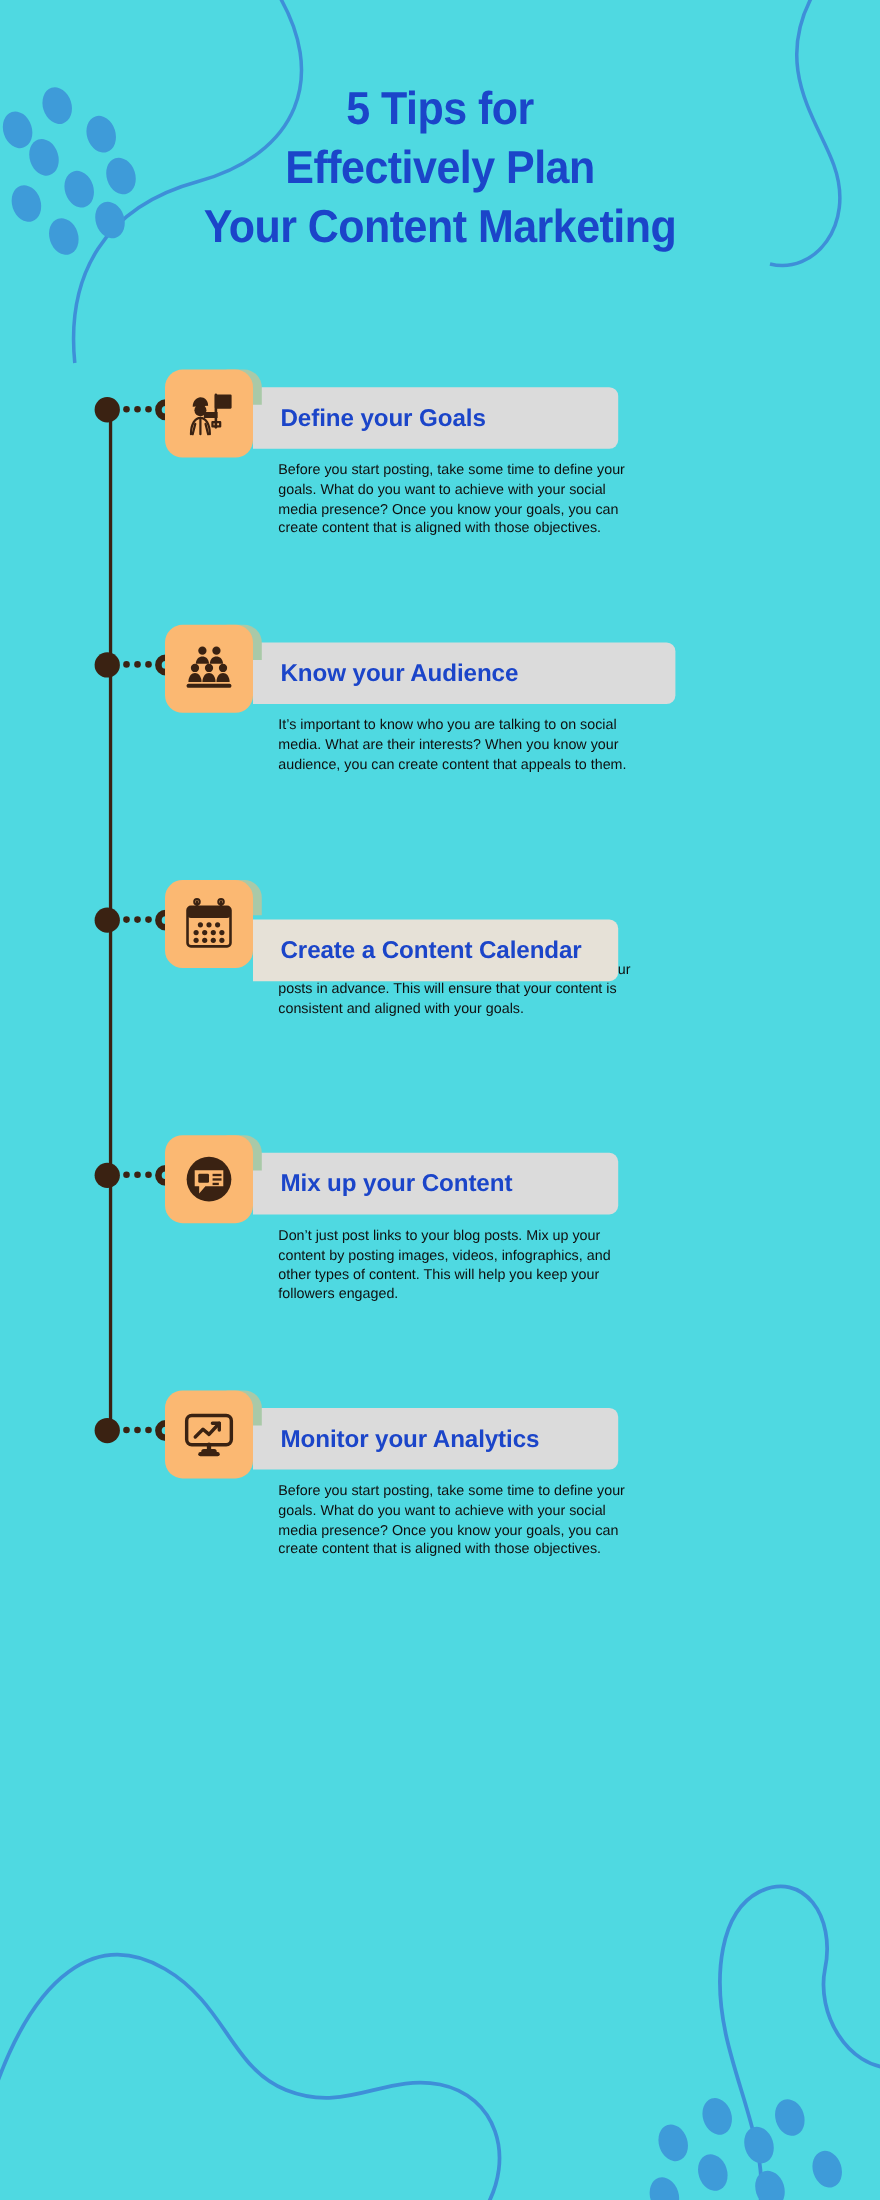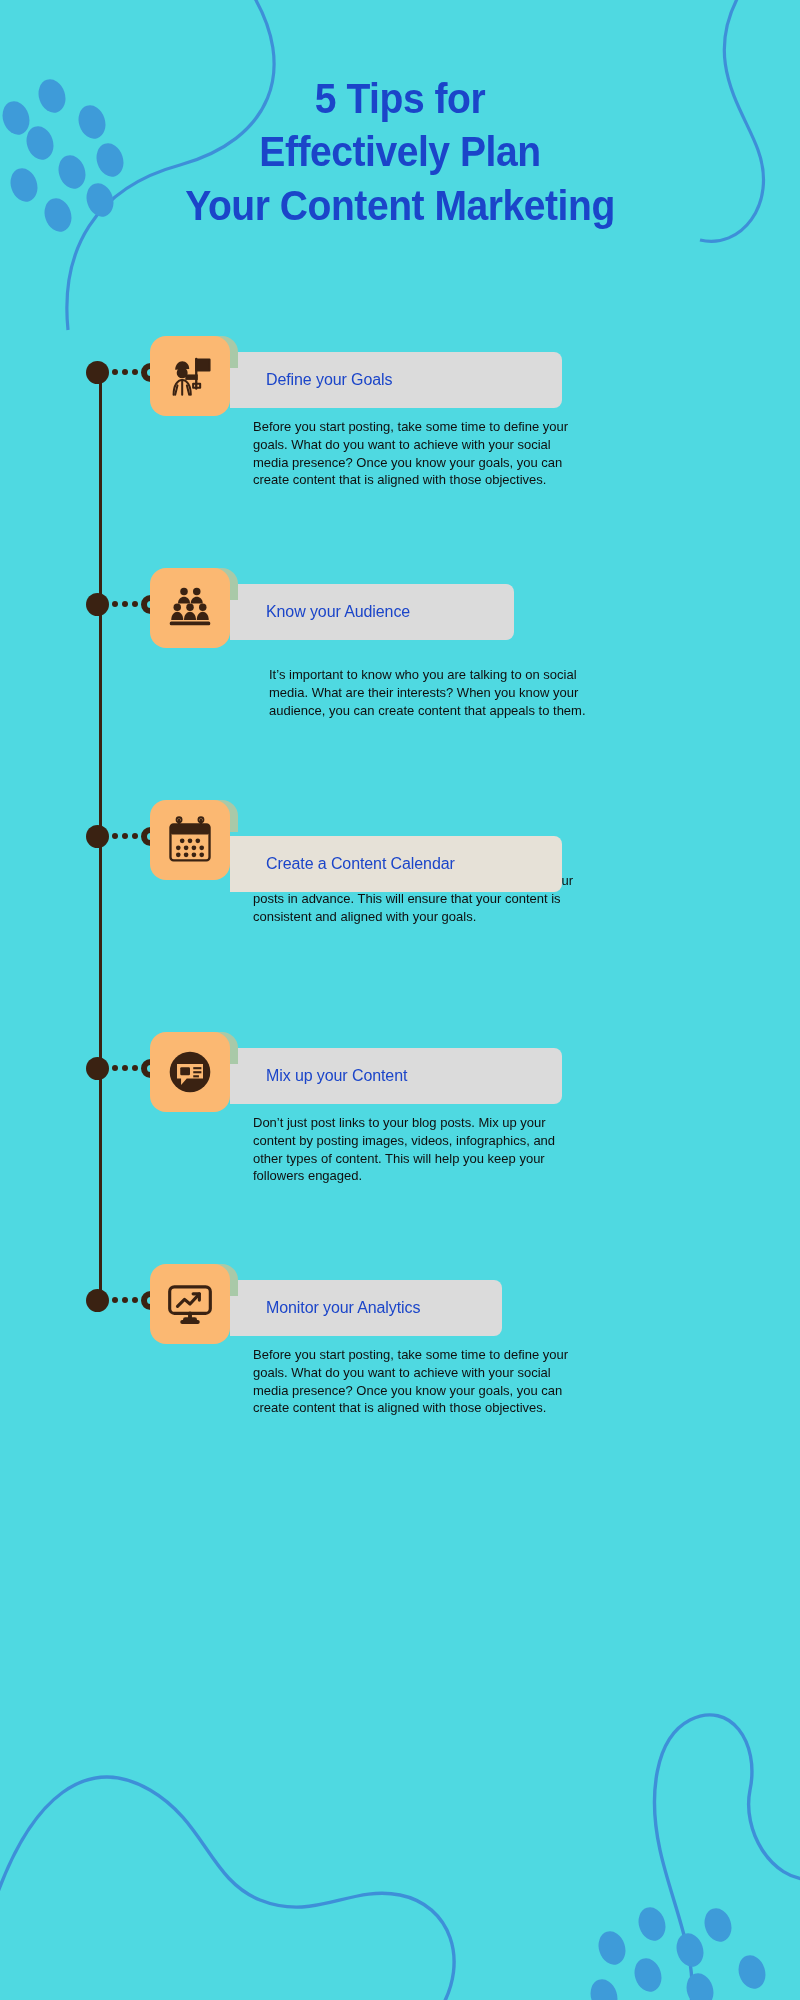--- a/index.html
+++ b/index.html
@@ -60,22 +60,22 @@
     position:absolute;left:56px;top:0;width:32px;height:32px;
     border-radius:0 16px 0 0;background:#A9C9A8;z-index:2;
   }
   .head-band{
     position:absolute;left:80px;top:16px;height:56px;
     background:#DBDBDB;border-radius:0 8px 8px 0;
     display:flex;align-items:center;z-index:1;
   }
   .head-band.warm{background:#E6E1D7;margin-top:20px;}
   .head-title{
-    color:#1B45C9;font-weight:normal;font-size:16px;
-    padding-left:36px;white-space:nowrap;letter-spacing:-0.1px;
+    color:#1B45C9;font-weight:bold;font-size:22px;
+    padding-left:25px;white-space:nowrap;letter-spacing:-0.1px;
   }
   .body-text{
     position:absolute;left:103px;width:322px;
     color:#0F0F0F;font-size:13px;line-height:1.37;
   }
   .icon-tile svg{display:block;}
 </style>
 </head>
 <body>
 
@@ -203,25 +203,25 @@
           <path d="M33 26 c0-6 4-9 8-9 s8 3 8 9 z"></path>
           <circle cx="15" cy="31" r="5"></circle>
             <circle cx="32" cy="31" r="5"></circle>
             <circle cx="49" cy="31" r="5"></circle>
           <path d="M7 48 c0-7 4-11 8-11 s8 4 8 11 z"></path>
           <path d="M24 48 c0-7 4-11 8-11 s8 4 8 11 z"></path>
           <path d="M41 48 c0-7 4-11 8-11 s8 4 8 11 z"></path>
           <rect x="5" y="50" width="54" height="5" rx="2"></rect>
         </svg>
       </span>
-      <span class="head-band" style="width:284px">
+      <span class="head-band" style="width:384px">
         <span class="head-title">Know your Audience</span>
       </span>
     </div>
-    <p class="body-text" style="top:82px;margin:16px">It’s important to know who you are talking to on social media. What are their interests? When you know your audience, you can create content that appeals to them.</p>
+    <p class="body-text" style="top:82px;margin:0">It’s important to know who you are talking to on social media. What are their interests? When you know your audience, you can create content that appeals to them.</p>
   </div>
 
   <div class="section" style="top:800px">
     <div class="sec-row">
       <span class="tile-shadow"></span>
       <span class="icon-tile">
         <svg width="50" height="50" viewBox="0 0 64 64">
           <rect x="7" y="12" width="50" height="46" rx="4" fill="none" stroke="#3A2212" stroke-width="3"></rect>
           <rect x="7" y="12" width="50" height="13" rx="4" fill="#3A2212"></rect>
           <path d="M18 6 v8 M46 6 v8" stroke="#3A2212" stroke-width="3" stroke-linecap="round" fill="none"></path>
@@ -275,20 +275,20 @@
       <span class="icon-tile">
         <svg width="50" height="50" viewBox="0 0 64 64" fill="none" stroke="#3A2212" stroke-width="4" stroke-linecap="round" stroke-linejoin="round">
           <rect x="6" y="10" width="52" height="34" rx="6"></rect>
           <path d="M16 35 l9 -9 l7 6 l12 -13"></path>
           <path d="M36 19 h8 v8"></path>
           <path d="M32 44 v8" stroke-width="5"></path>
           <path d="M22 55 h20" stroke-width="5"></path>
           <path d="M26 52 h12" stroke-width="6"></path>
         </svg>
       </span>
-      <span class="head-band" style="width:272px">
+      <span class="head-band" style="width:332px">
         <span class="head-title">Monitor your Analytics</span>
       </span>
     </div>
     <p class="body-text" style="top:82px;margin:0">Before you start posting, take some time to define your goals. What do you want to achieve with your social media presence? Once you know your goals, you can create content that is aligned with those objectives.</p>
   </div>
 
 </div>
 
 </body></html>

